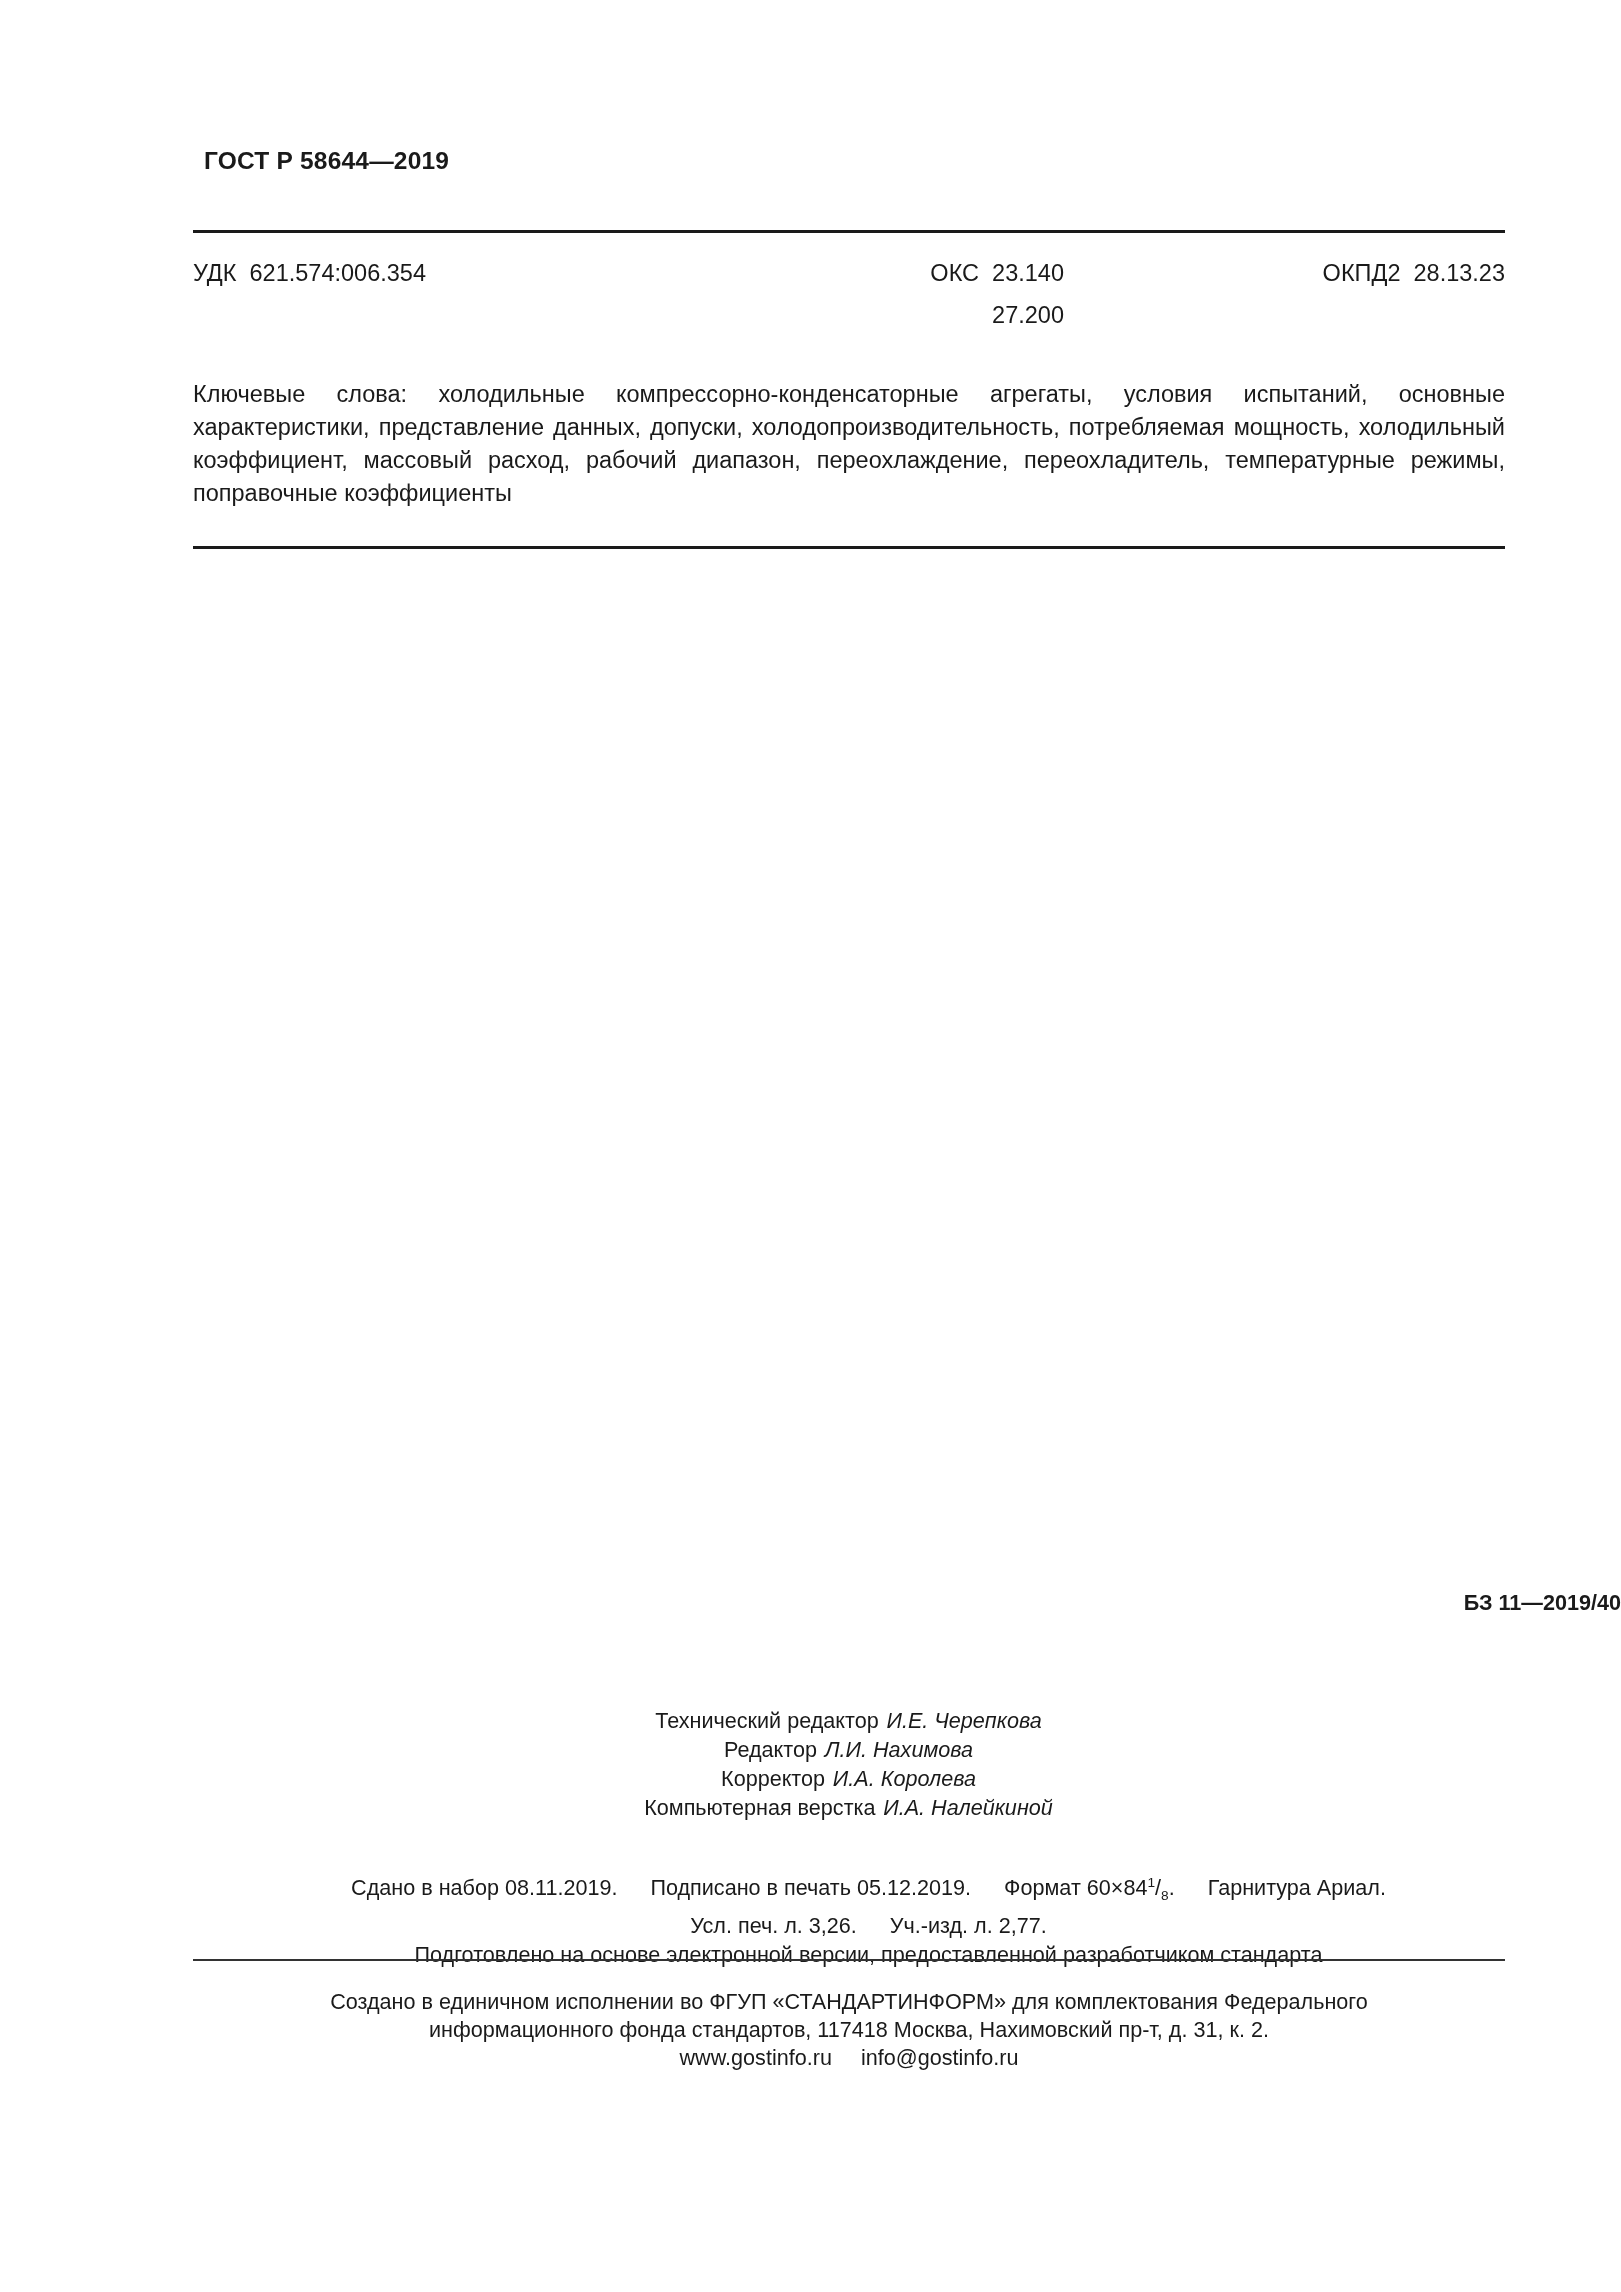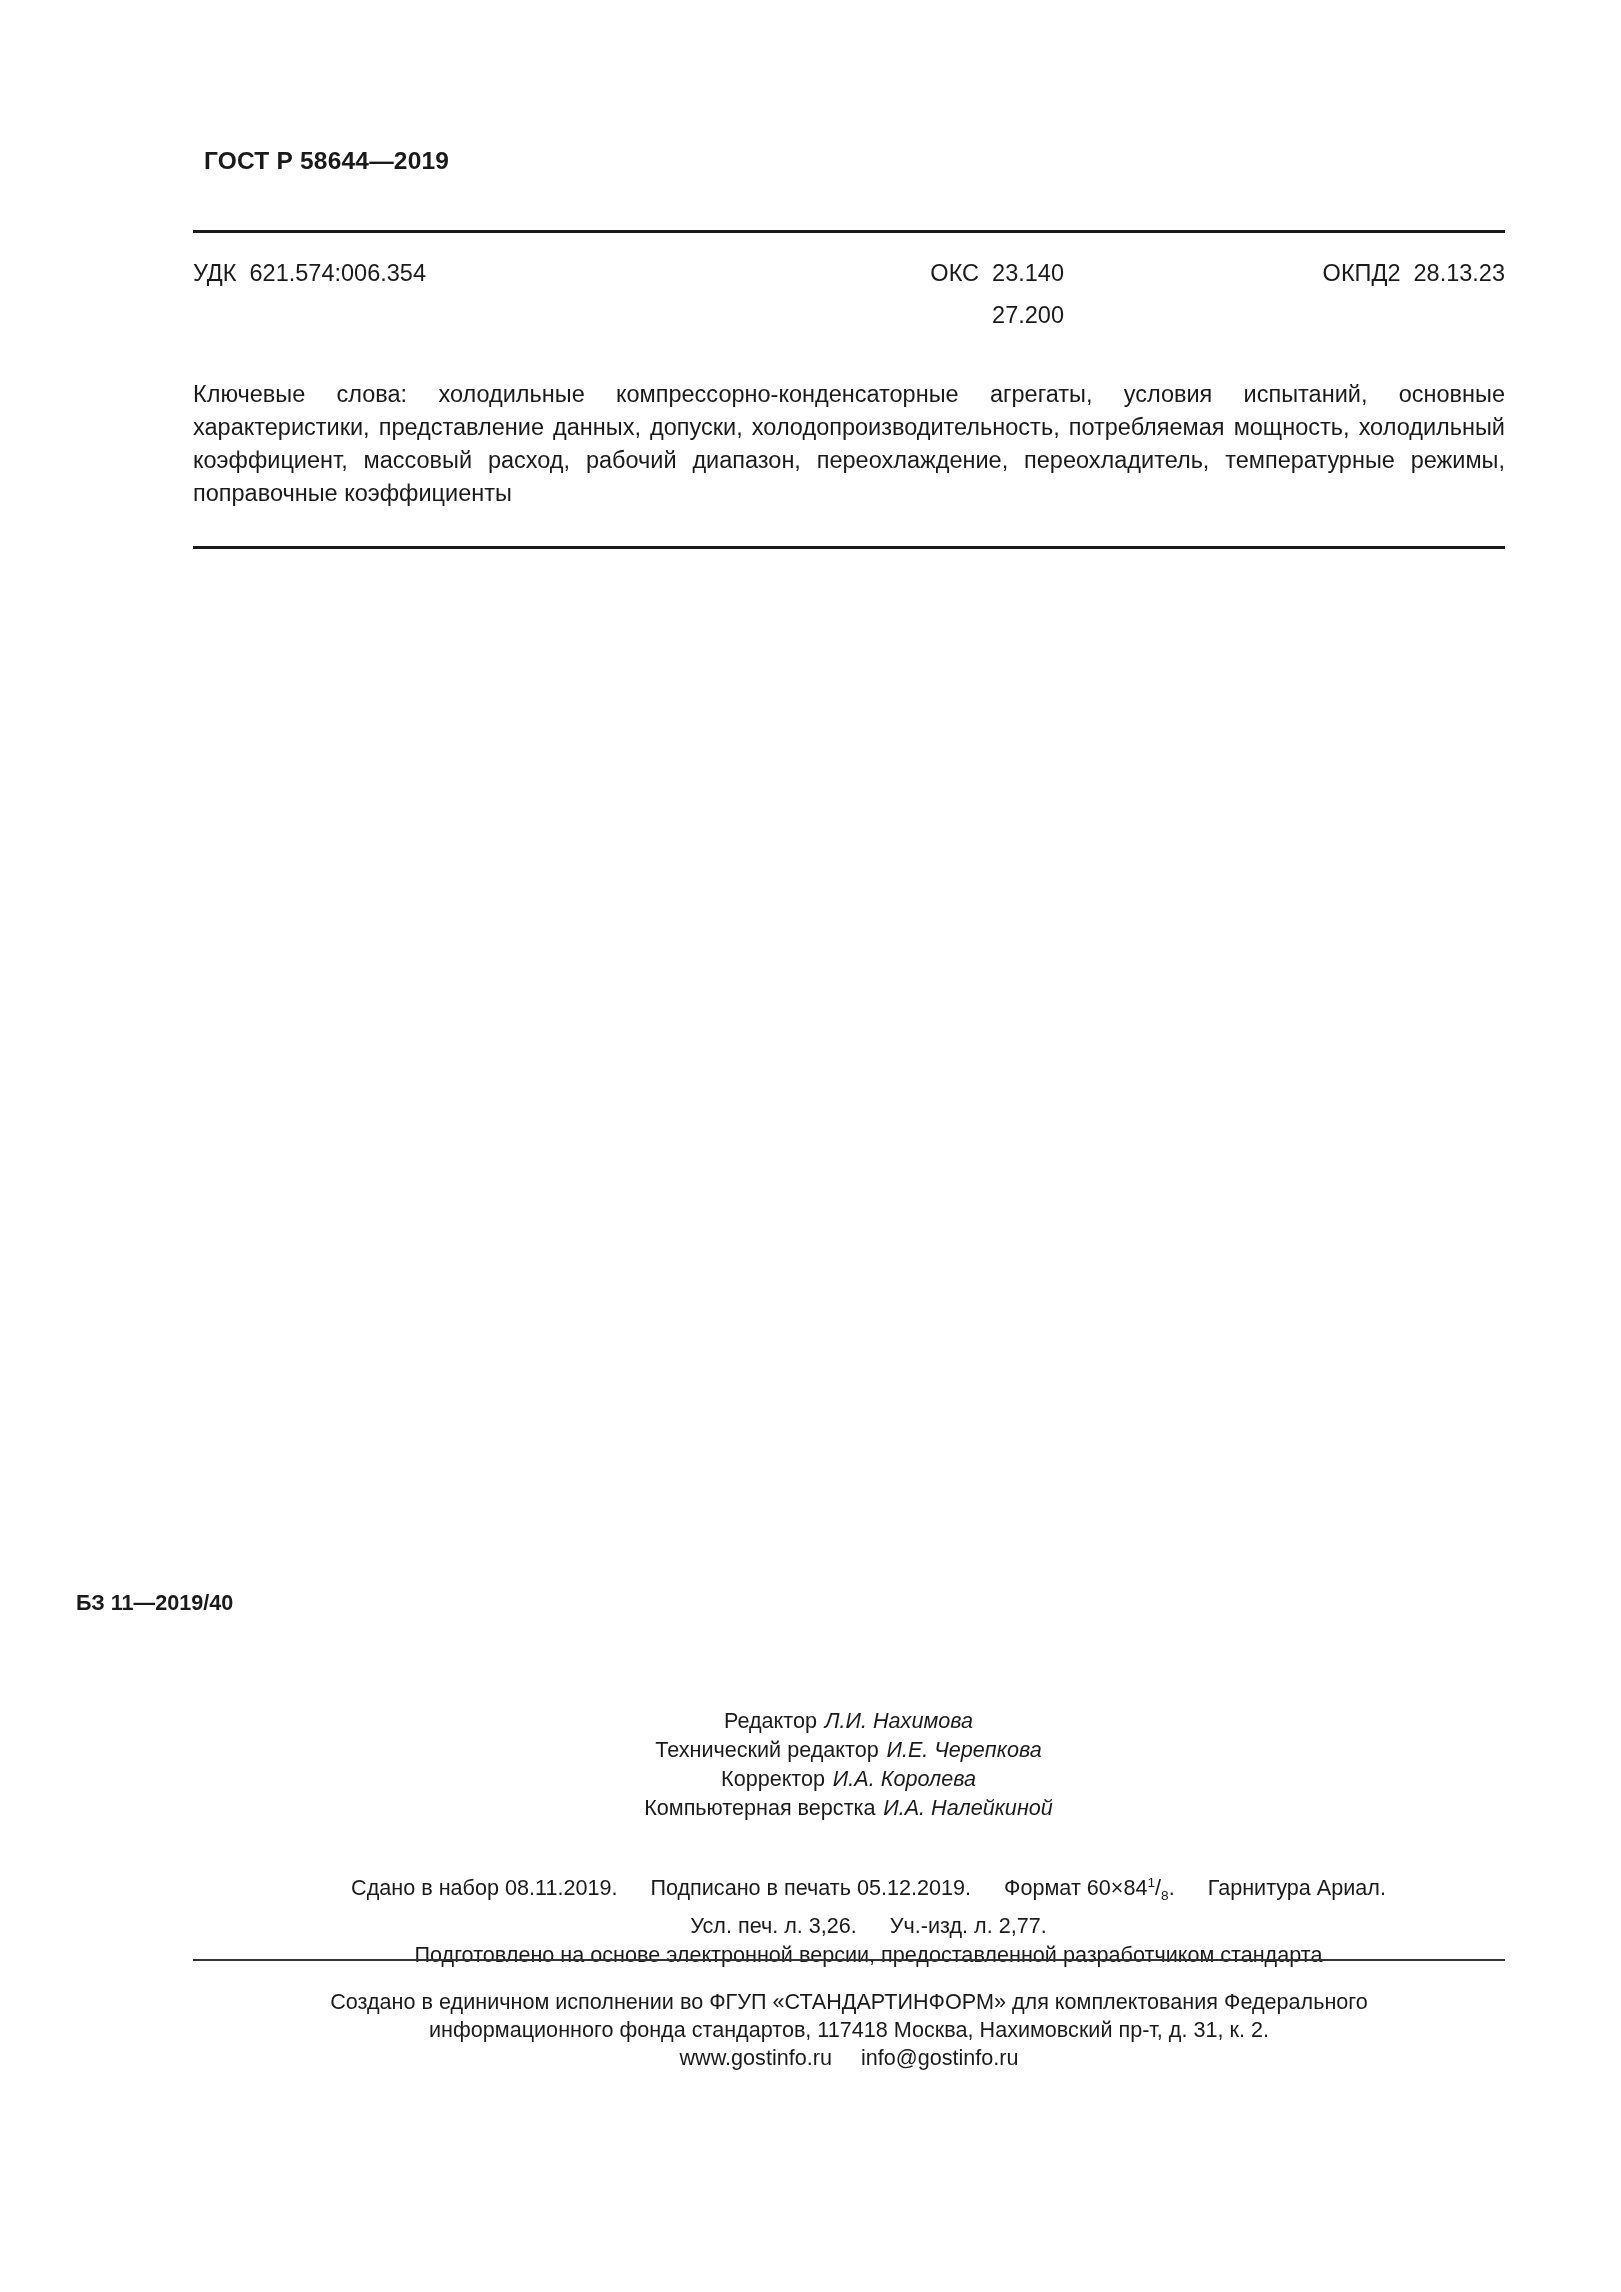--- a/index.html
+++ b/index.html
@@ -8,21 +8,21 @@
   .abs { position: absolute; }
   .doc-title { left: 204px; top: 147px; font-size: 24.5px; font-weight: bold; letter-spacing: 0.2px; }
   .rule-thick { left: 193px; width: 1312px; height: 2.9px; background: #1a1a1a; }
   .rule-thin { left: 193px; width: 1312px; height: 1.5px; background: #333; }
   .cls-row { top: 252px; font-size: 23.5px; line-height: 42px; }
   .udk { left: 193px; }
   .oks { left: 882px; width: 182px; text-align: right; }
   .okpd { left: 1274px; width: 231px; text-align: right; }
   .keywords { left: 193px; top: 378px; width: 1312px; font-size: 23.5px; line-height: 33px;
               text-align: justify; }
-  .bz { left: 0; width: 1621px; top: 1590px; text-align: left; font-size: 21.6px; font-weight: bold; padding-left: 76px; box-sizing: border-box; }
+  .bz { left: 0; width: 1621px; top: 1590px; text-align: right; font-size: 21.6px; font-weight: bold; padding-left: 76px; box-sizing: border-box; }
   .credits { left: 0; width: 1621px; top: 1706px; text-align: center; font-size: 21.6px; line-height: 29px; padding-left: 76px; box-sizing: border-box; }
   .credits .name { font-style: italic; margin-left: 7.8px; }
   .imprint { left: 193px; width: 1312px; top: 1855px; text-align: center; font-size: 21.6px; line-height: 29px; padding-left: 39px; box-sizing: border-box; margin-top: 13px; }
   .imprint .gap { display: inline-block; width: 33px; }
   .imprint sup, .imprint sub { font-size: 13.7px; }
   .footer { left: 193px; width: 1312px; top: 1972px; text-align: center; font-size: 21.6px; line-height: 28px; margin-top: 16px; }
   .footer .gap { display: inline-block; width: 29px; }
 </style>
 </head>
 <body>
@@ -52,24 +52,24 @@
 </div>
 
 <div class="abs keywords">Ключевые слова: холодильные компрессорно-конденсаторные агрегаты, условия испытаний, основные характеристики, представление данных, допуски, холодопроизводительность, потребляемая мощность, холодильный коэффициент, массовый расход, рабочий диапазон, переохлаждение, переохладитель, температурные режимы, поправочные коэффициенты</div>
 
 <div class="abs rule-thick" style="top:546px;"></div>
 
 <div class="abs bz">БЗ 11—2019/40</div>
 
 <div class="abs credits">
   <div>
-    <span>Редактор</span><span class="name">Л.И. Нахимова</span>
+    <span>Технический редактор</span><span class="name">И.Е. Черепкова</span>
   </div>
   <div>
-    <span>Технический редактор</span><span class="name">И.Е. Черепкова</span>
+    <span>Редактор</span><span class="name">Л.И. Нахимова</span>
   </div>
   <div>
     <span>Корректор</span><span class="name">И.А. Королева</span>
   </div>
   <div>
     <span>Компьютерная верстка</span><span class="name">И.А. Налейкиной</span>
   </div>
 </div>
 
 <div class="abs imprint">

